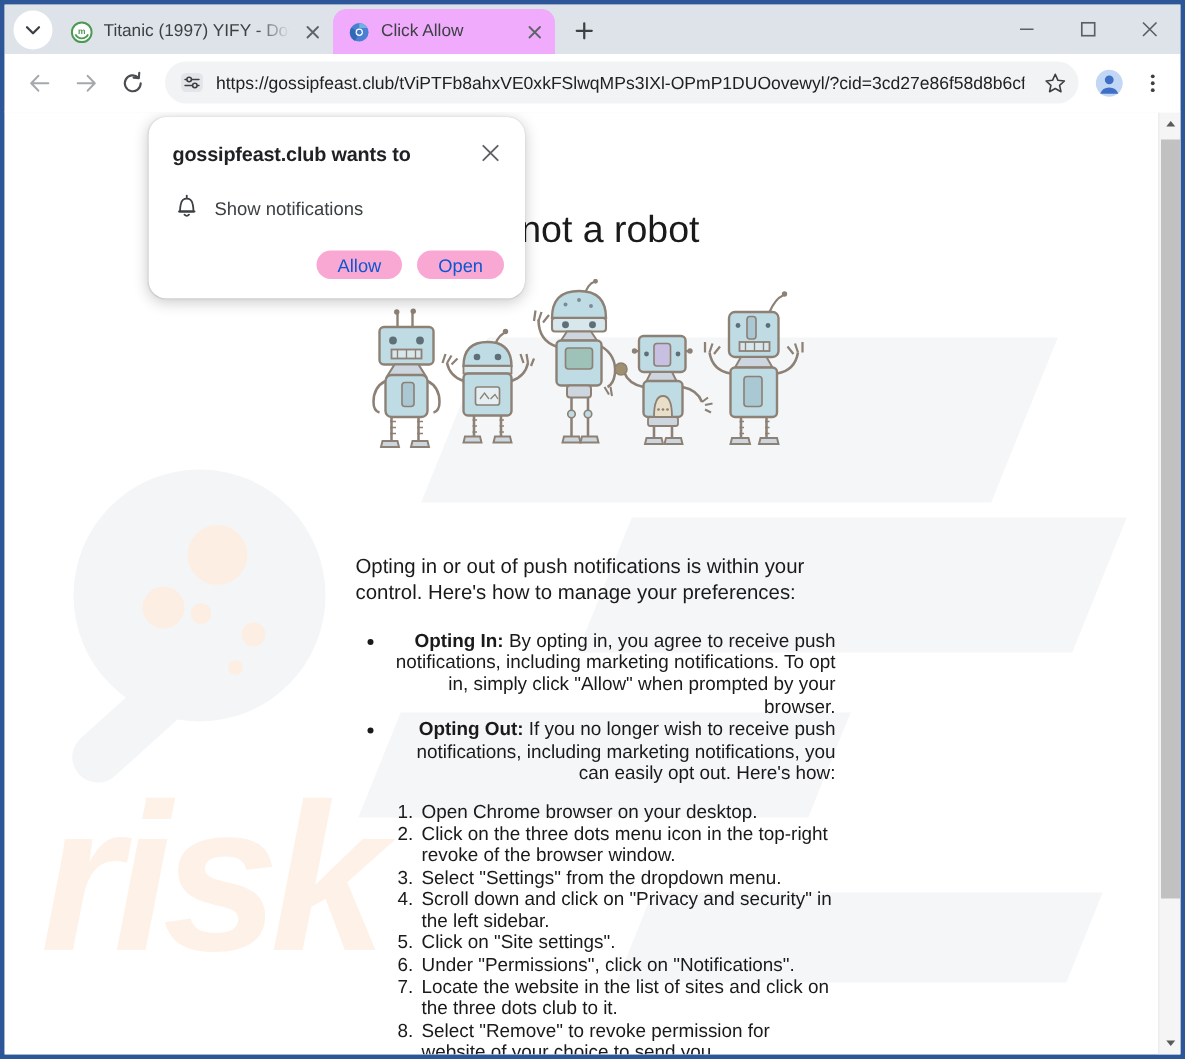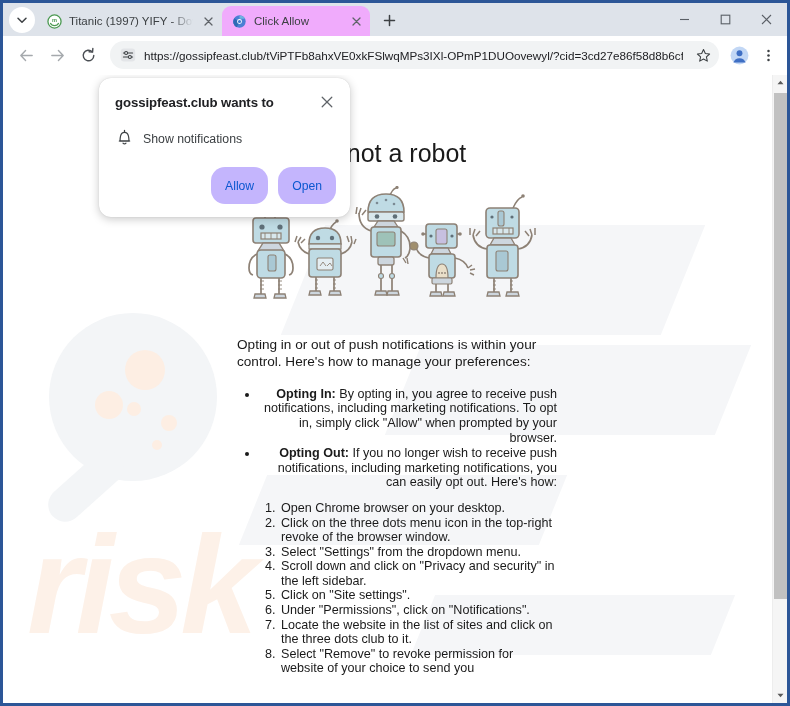--- a/index.html
+++ b/index.html
@@ -187,21 +187,21 @@
     line-height: 1.15;
     margin-top: 64px;
     white-space: nowrap;
     font-weight: 400;
   }
   .robots {
     margin-top: 18px;
     width: 310px; height: 118px;
   }
   .bodytext {
-    margin-top: 28px;
+    margin-top: 60px;
     font-size: 13.6px;
     line-height: 17.5px;
     color: #1a1a1a;
   }
   ul.optlist {
     margin: 16px 0 0 22px;
     padding: 0;
     list-style: disc;
     font-size: 12.6px;
     line-height: 14.6px;
@@ -248,23 +248,23 @@
     display: flex; align-items: flex-end; gap: 11px;
     margin-top: 18px; padding-left: 2px;
   }
   .perm-row .permlabel { font-size: 12.3px; color: #3c4043; }
   .perm-actions {
     display: flex; justify-content: flex-end; gap: 10px;
     margin-top: 21px;
   }
   .perm-btn {
     min-width: 56px;
-    height: 37px;
+    height: 19px;
     border-radius: 14px;
-    background: #c4b5fd;
+    background: #f9a8d4;
     color: #0b57d0;
     font-size: 12.2px;
     display: flex; align-items: center; justify-content: center;
     padding: 0 14px;
     border: none;
     font-family: "Liberation Sans", sans-serif;
   }
 
   
   .scrollbar {

